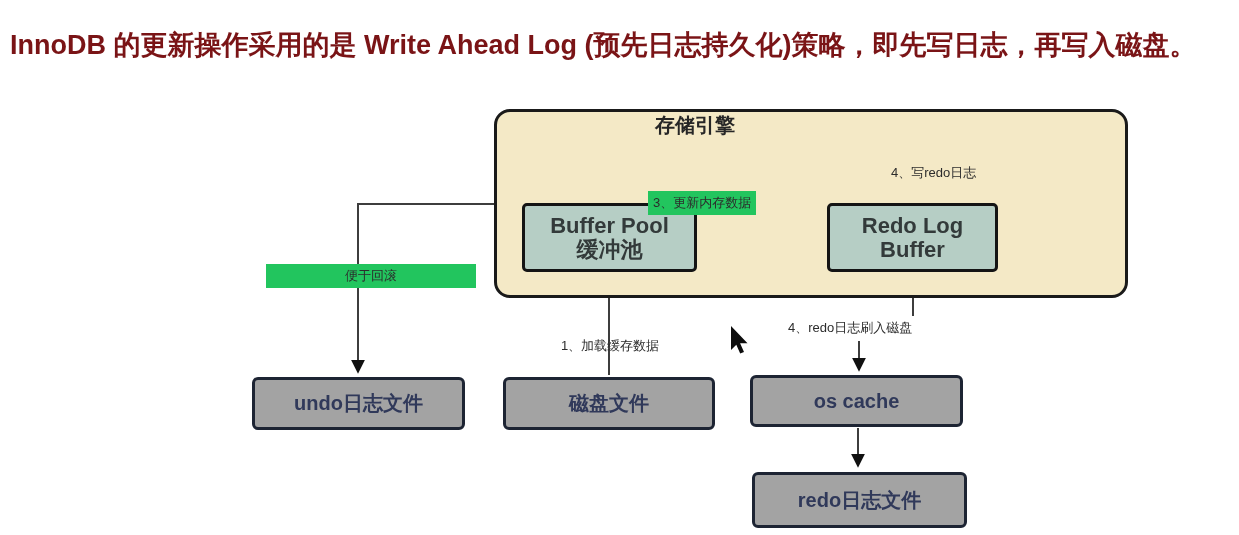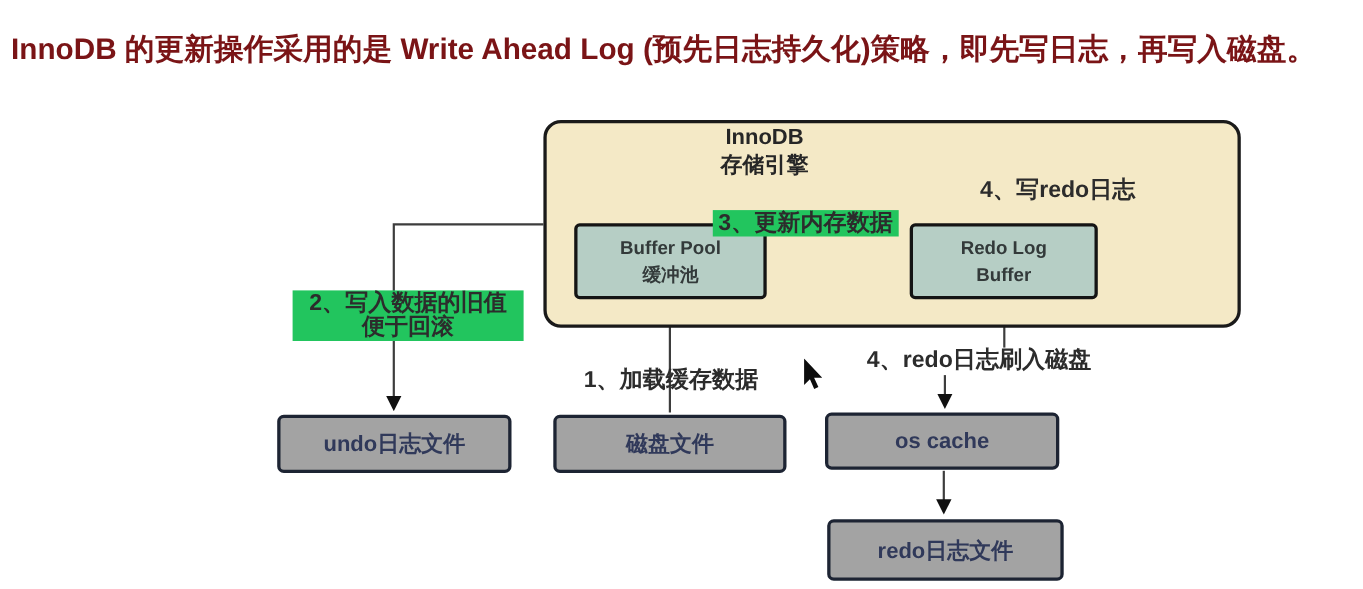--- a/index.html
+++ b/index.html
@@ -23,28 +23,28 @@
   .innodb-heading{
     position:absolute;left:595px;top:98px;width:200px;text-align:center;
     font-size:20px;font-weight:600;color:#262626;line-height:25px;z-index:3;
   }
   .node{
     position:absolute;box-sizing:border-box;display:flex;flex-direction:column;
     align-items:center;justify-content:center;text-align:center;z-index:4;
   }
   .node-mem{
     background:#b6cec5;border:3px solid #141414;border-radius:5px;
-    font-size:17px;font-weight:600;color:#333a3a;line-height:24px;
+    font-size:22px;font-weight:600;color:#333a3a;line-height:24px;
   }
   .node-file{
     background:#a3a3a3;border:3px solid #1d2433;border-radius:6px;
     font-size:20px;font-weight:600;color:#30395a;
   }
   .step-label{
-    position:absolute;font-size:21px;font-weight:700;color:#2c2c2c;
+    position:absolute;font-size:13px;font-weight:400;color:#2c2c2c;
     white-space:nowrap;z-index:5;line-height:22px;
   }
   .label-bg{background:#22c55e;padding:1px 5px;}
   .cursor{position:absolute;left:729px;top:311px;z-index:9;}
 </style>
 </head>
 <body>
 
 <div class="stage">
 
@@ -61,21 +61,20 @@
     <path class="connector" d="M 610 188 L 610 155 L 732 155 L 732 225 L 703 225" marker-end="url(#ah)"></path>
     <path class="connector" d="M 915 188 L 915 170"></path>
     <path class="connector" d="M 1036 170 L 1036 225 L 1005 225" marker-end="url(#ah)"></path>
     <path class="connector" d="M 913 257 L 913 301"></path>
     <path class="connector" d="M 859 326 L 859 354" marker-end="url(#ah)"></path>
     <path class="connector" d="M 858 413 L 858 450" marker-end="url(#ah)"></path>
   </svg>
 
   <div class="innodb-container"></div>
   <div class="innodb-heading">
-    <span style="display:block">InnoDB</span>
     <span style="display:block">存储引擎</span>
   </div>
 
   <div class="node node-mem" style="left:522px;top:188px;width:175px;height:69px;">
     <span>Buffer Pool</span>
     <span>缓冲池</span>
   </div>
 
   <div class="node node-mem" style="left:827px;top:188px;width:171px;height:69px;">
     <span>Redo Log</span>
@@ -94,21 +93,20 @@
     <span>redo日志文件</span>
   </div>
 
   <div class="node node-file" style="left:750px;top:360px;width:213px;height:52px;">
     <span>os cache</span>
   </div>
 
   <div class="step-label" style="left:520px;top:320px;width:180px;text-align:center;">1、加载缓存数据</div>
 
   <div class="step-label label-bg" style="left:266px;top:249px;width:200px;text-align:center;">
-    <span style="display:block">2、写入数据的旧值</span>
     <span style="display:block">便于回滚</span>
   </div>
 
   <div class="step-label label-bg" style="left:648px;top:176px;">3、更新内存数据</div>
 
   <div class="step-label" style="left:891px;top:147px;">4、写redo日志</div>
 
   <div class="step-label" style="left:788px;top:302px;">4、redo日志刷入磁盘</div>
 
   <svg class="cursor" width="20" height="31" viewBox="0 0 20 31">

